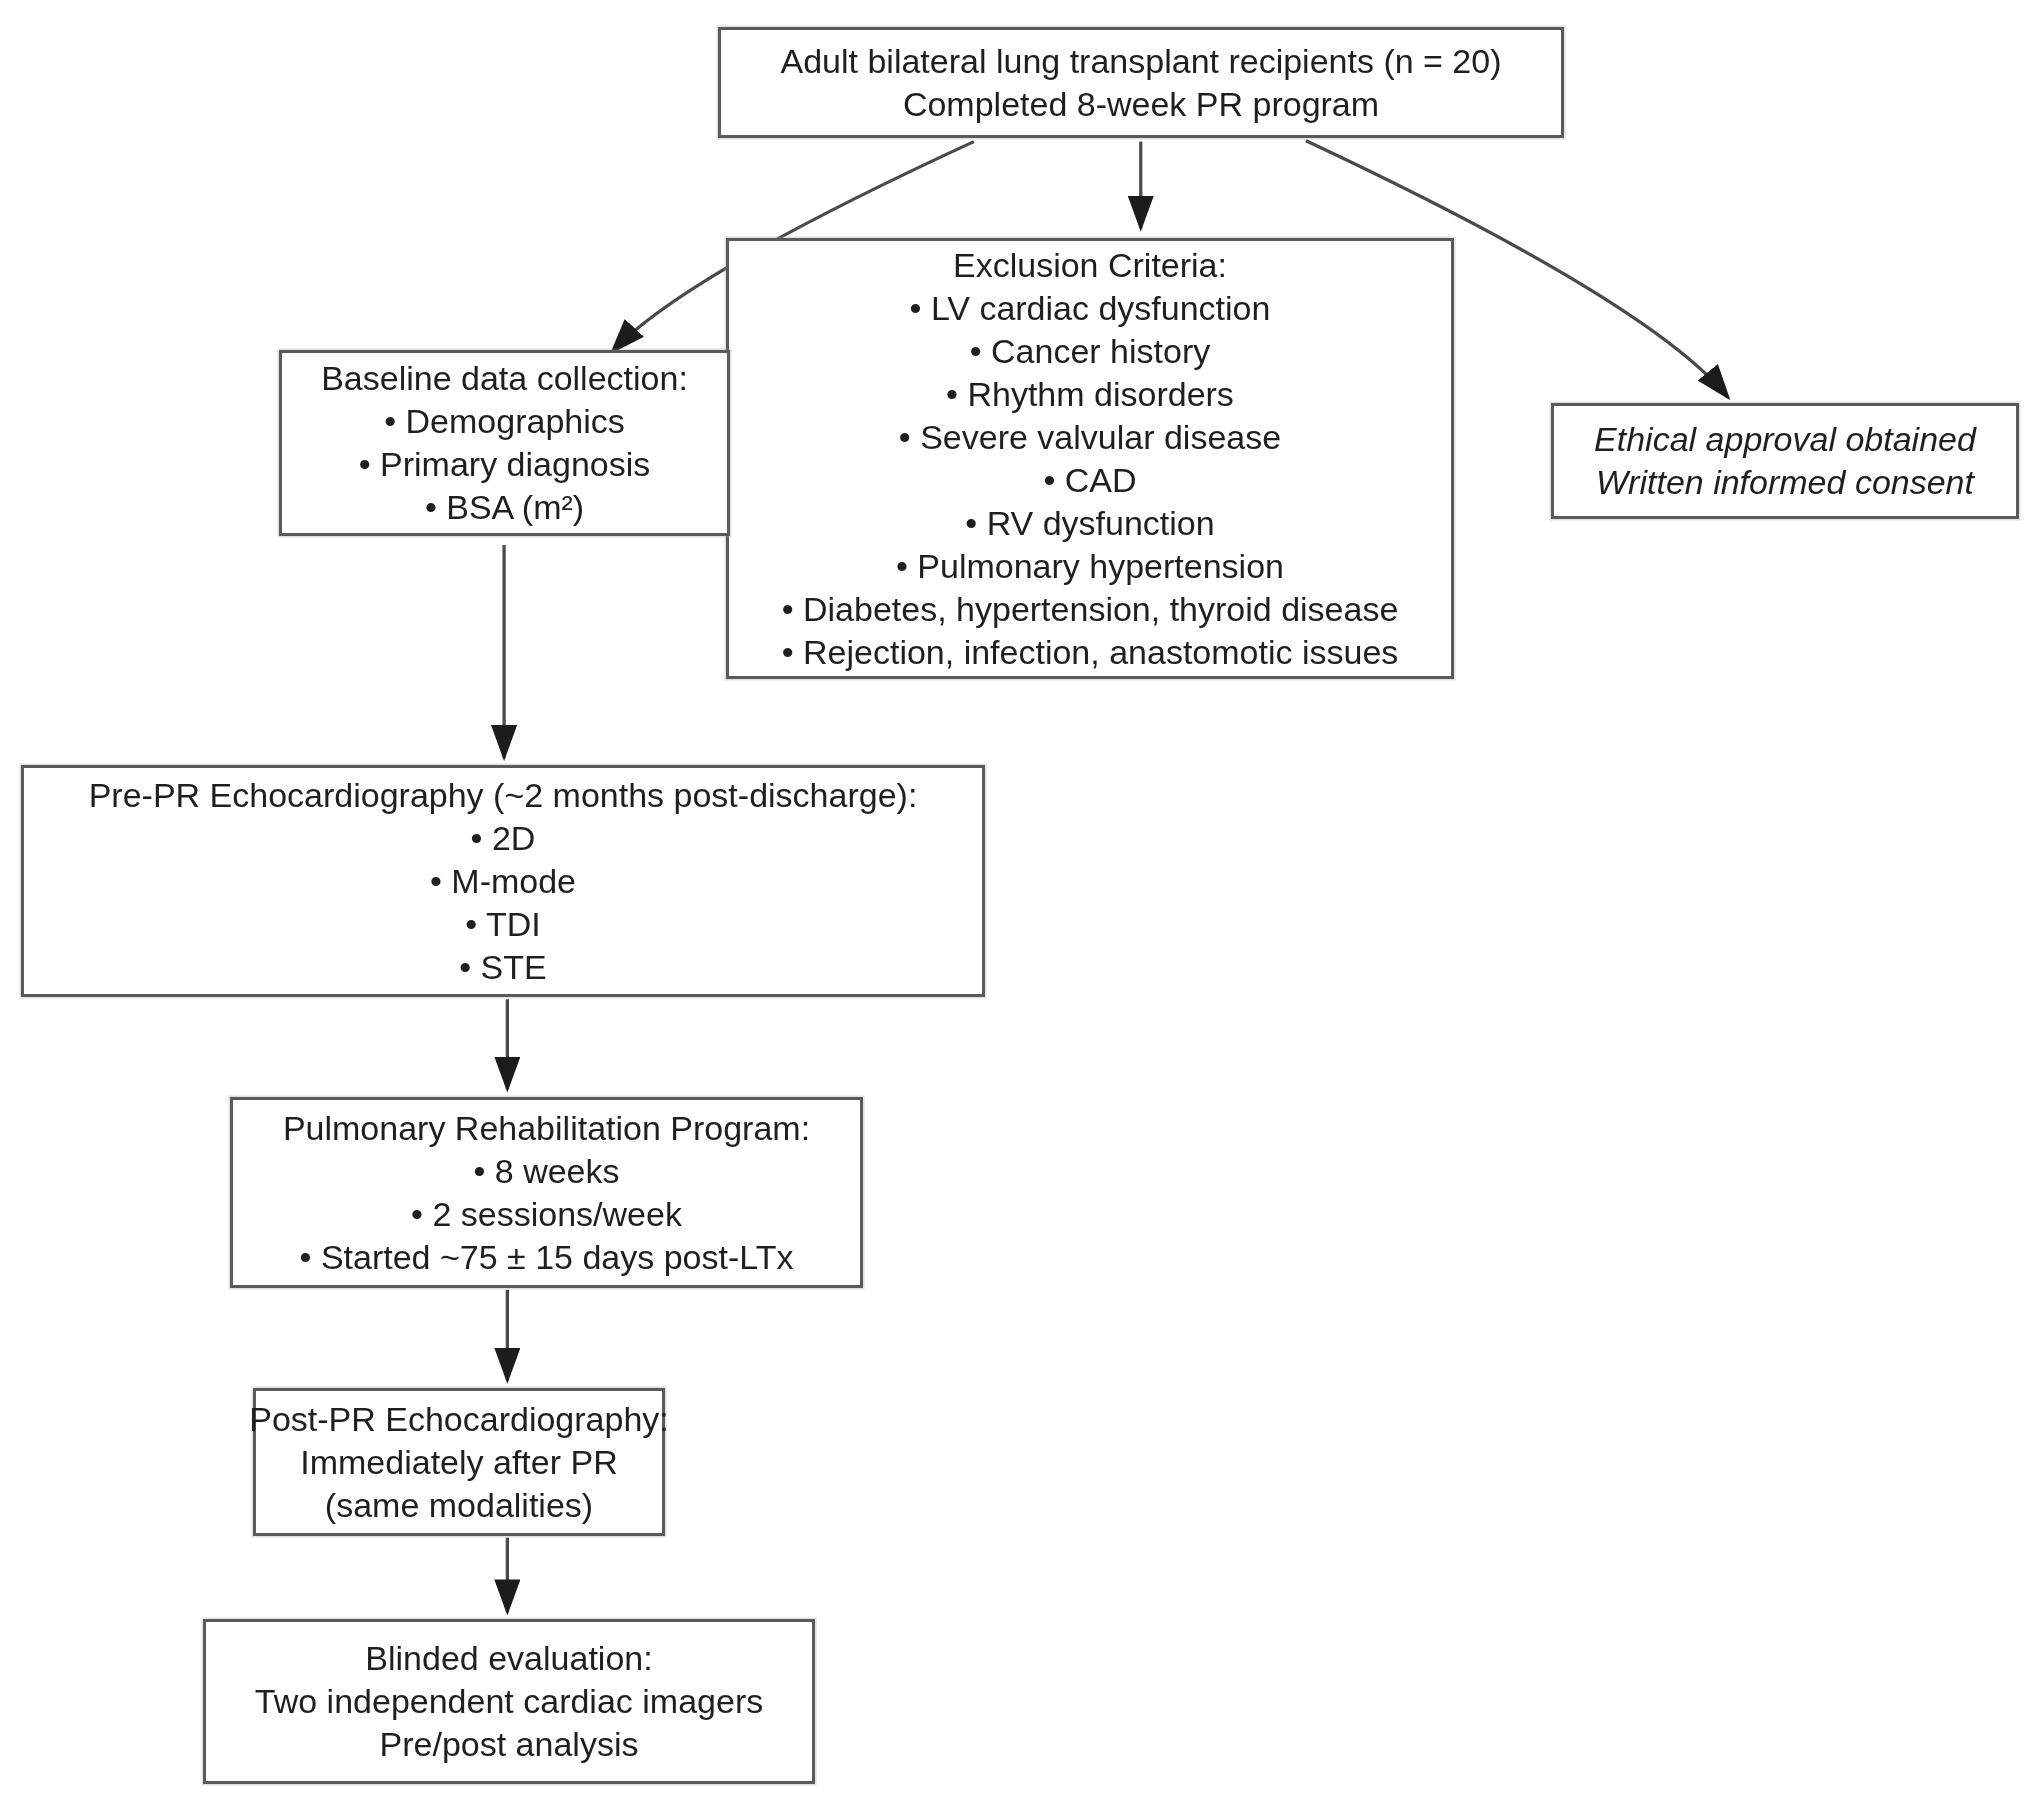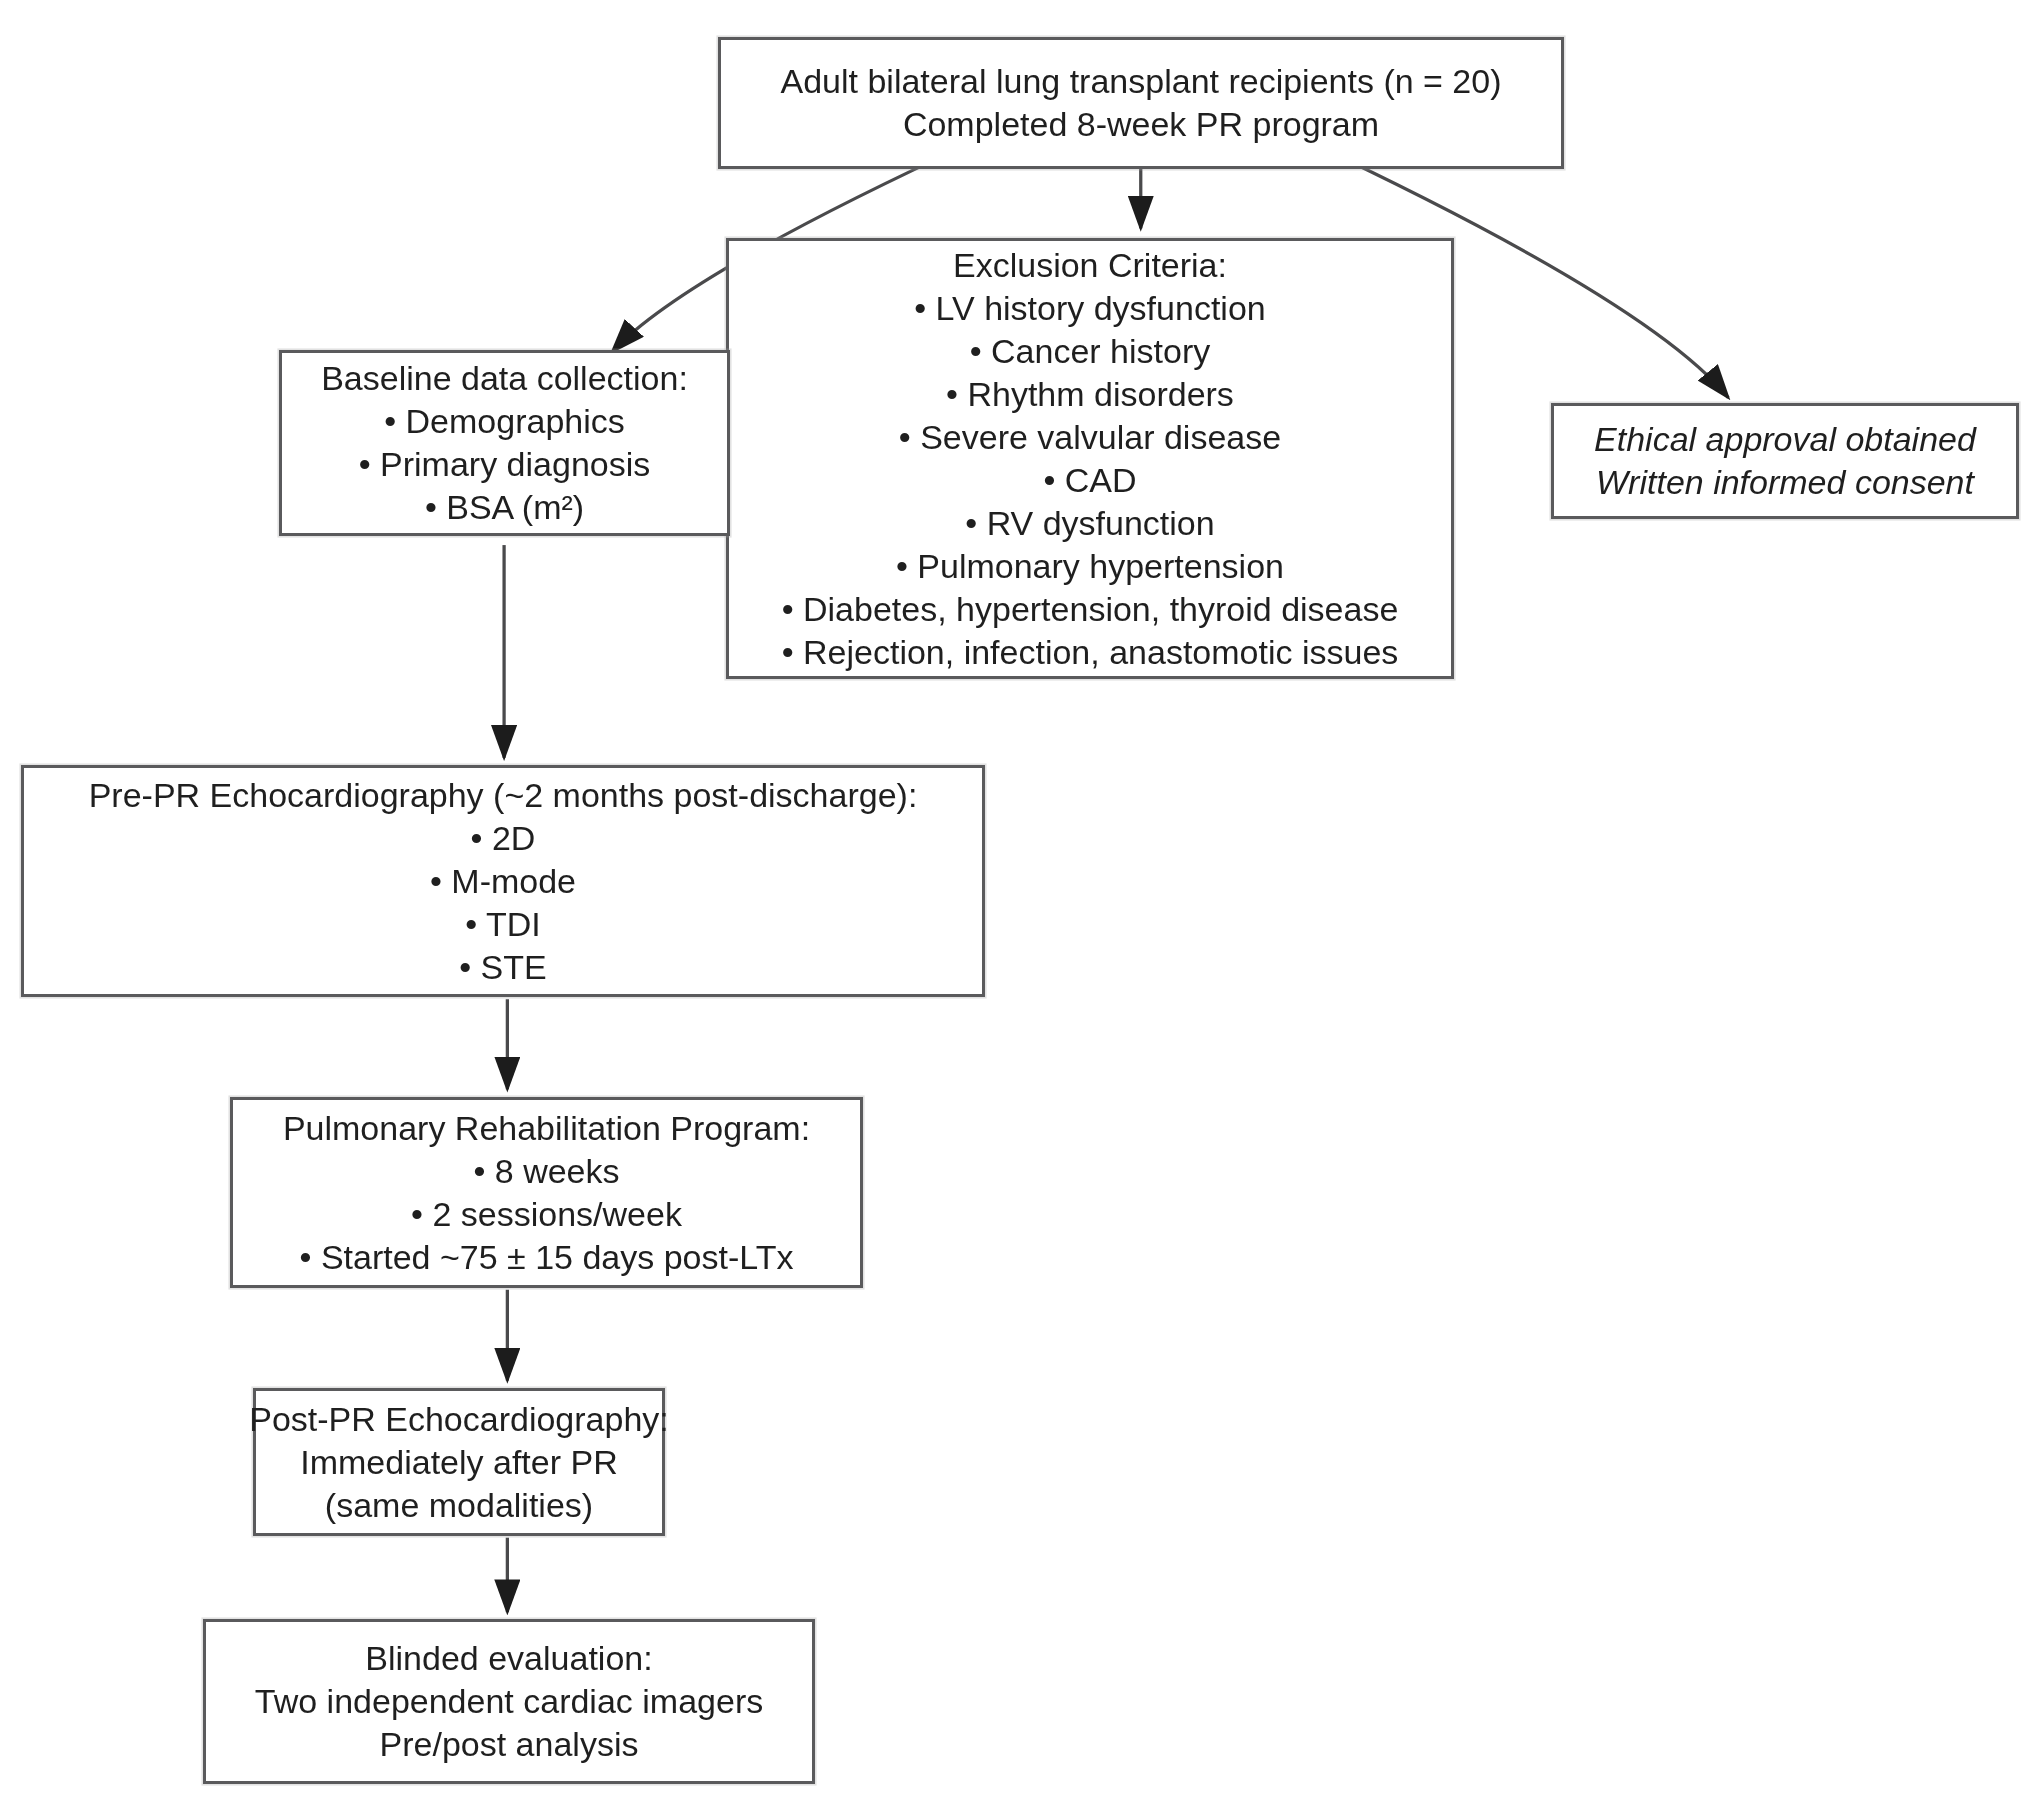--- a/index.html
+++ b/index.html
@@ -43,21 +43,21 @@
     align-items: center;
     text-align: center;
     font-size: 34px;
   }
   .line {
     line-height: 43px;
     white-space: nowrap;
   }
   .list { display: block; }
   
-  #box-enrollment { left: 718px;  top: 37px;   width: 846px; height: 132px; }
+  #box-enrollment { left: 718px;  top: 27px;   width: 846px; height: 111px; }
   #box-exclusion  { left: 726px;  top: 238px;  width: 728px;  height: 441px; }
   #box-baseline   { left: 279px;  top: 350px;  width: 451px;  height: 186px; }
   #box-ethics     { left: 1551px; top: 403px;  width: 468px;  height: 116px; font-style: italic; }
   #box-prepr      { left: 21px;   top: 765px;  width: 964px; height: 232px; }
   #box-program    { left: 195px;  top: 1097px; width: 633px;  height: 191px; margin-left: 35px; }
   #box-postpr     { left: 253px;  top: 1388px; width: 412px;  height: 148px; }
   #box-eval       { left: 203px;  top: 1619px; width: 612px;  height: 165px; }
 </style>
 </head>
 <body>
@@ -80,21 +80,21 @@
   </svg>
 
   <div class="box" id="box-enrollment">
     <div class="line">Adult bilateral lung transplant recipients (n = 20)</div>
     <div class="line">Completed 8-week PR program</div>
   </div>
 
   <div class="box" id="box-exclusion">
     <div class="line">Exclusion Criteria:</div>
     <div class="list">
-        <div class="line">• LV history dysfunction</div>
+        <div class="line">• LV cardiac dysfunction</div>
         <div class="line">• Cancer history</div>
         <div class="line">• Rhythm disorders</div>
         <div class="line">• Severe valvular disease</div>
         <div class="line">• CAD</div>
         <div class="line">• RV dysfunction</div>
         <div class="line">• Pulmonary hypertension</div>
         <div class="line">• Diabetes, hypertension, thyroid disease</div>
         <div class="line">• Rejection, infection, anastomotic issues</div>
       </div>
   </div>

